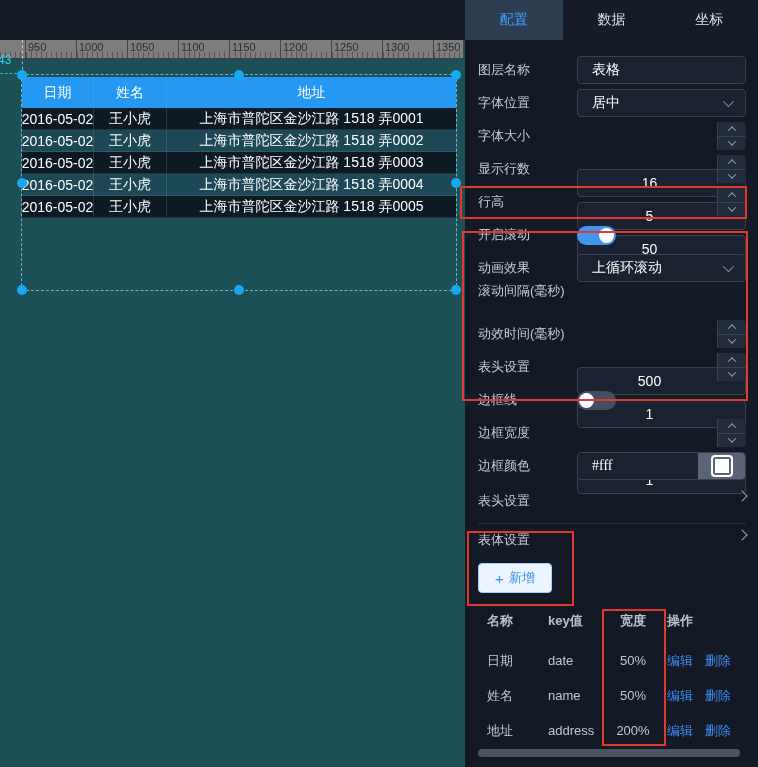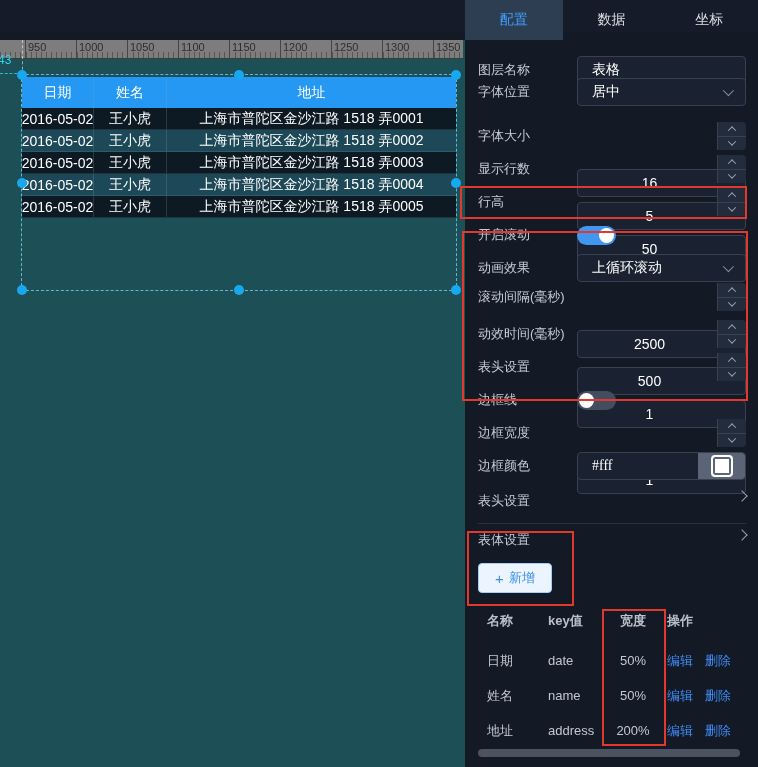--- a/index.html
+++ b/index.html
@@ -194,21 +194,21 @@
 
   <div class="panel">
 
     <div class="form-row" style="top:16px">
       <span class="form-label">图层名称</span>
       <div class="form-control">
         <input class="ctl" type="text" value="表格" style="">
       </div>
     </div>
 
-    <div class="form-row" style="top:38px">
+    <div class="form-row" style="top:49px">
       <span class="form-label">字体位置</span>
       <div class="form-control">
         <div class="ctl select">
           <span class="sel-text">居中</span>
           <i class="chev-down"></i>
         </div>
       </div>
     </div>
 
     <div class="form-row" style="top:82px">
@@ -268,33 +268,22 @@
     <div class="form-row" style="top:214px">
       <span class="form-label">动画效果</span>
       <div class="form-control">
         <div class="ctl select">
           <span class="sel-text">上循环滚动</span>
           <i class="chev-down"></i>
         </div>
       </div>
     </div>
 
-    <div class="form-row" style="top:243px">
+    <div class="form-row" style="top:237px">
       <span class="form-label">滚动间隔(毫秒)</span>
-      <div class="form-control">
-        <input class="ctl num" type="text" value="2500" style="">
-        <div class="steppers">
-          <div class="step up">
-              <i class="cup"></i>
-            </div>
-          <div class="step">
-              <i class="cdn"></i>
-            </div>
-        </div>
-      </div>
     </div>
 
     <div class="form-row" style="top:280px">
       <span class="form-label">动效时间(毫秒)</span>
       <div class="form-control">
         <input class="ctl num" type="text" value="500" style="">
         <div class="steppers">
           <div class="step up">
               <i class="cup"></i>
             </div>

